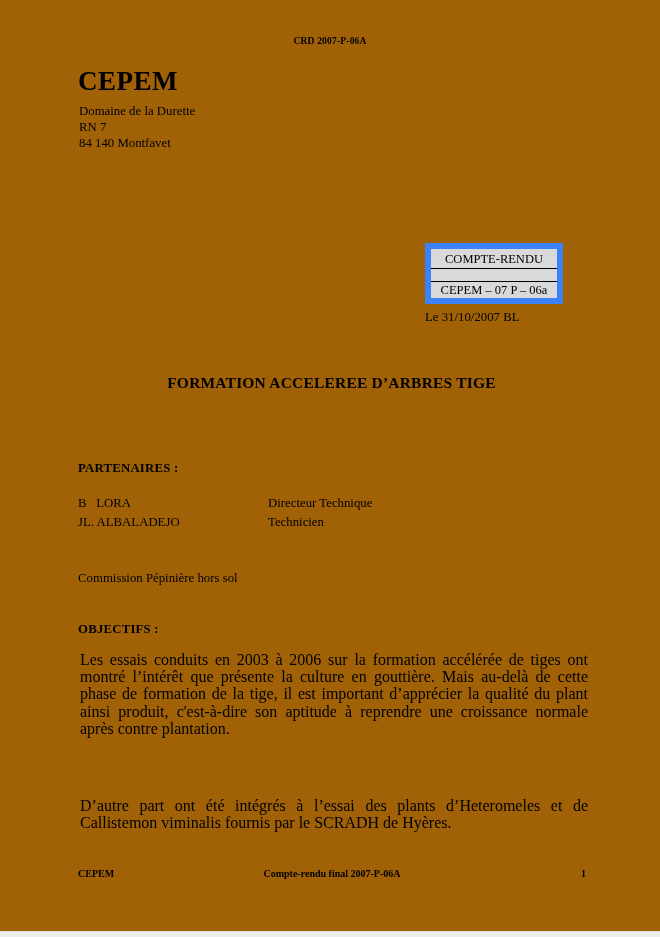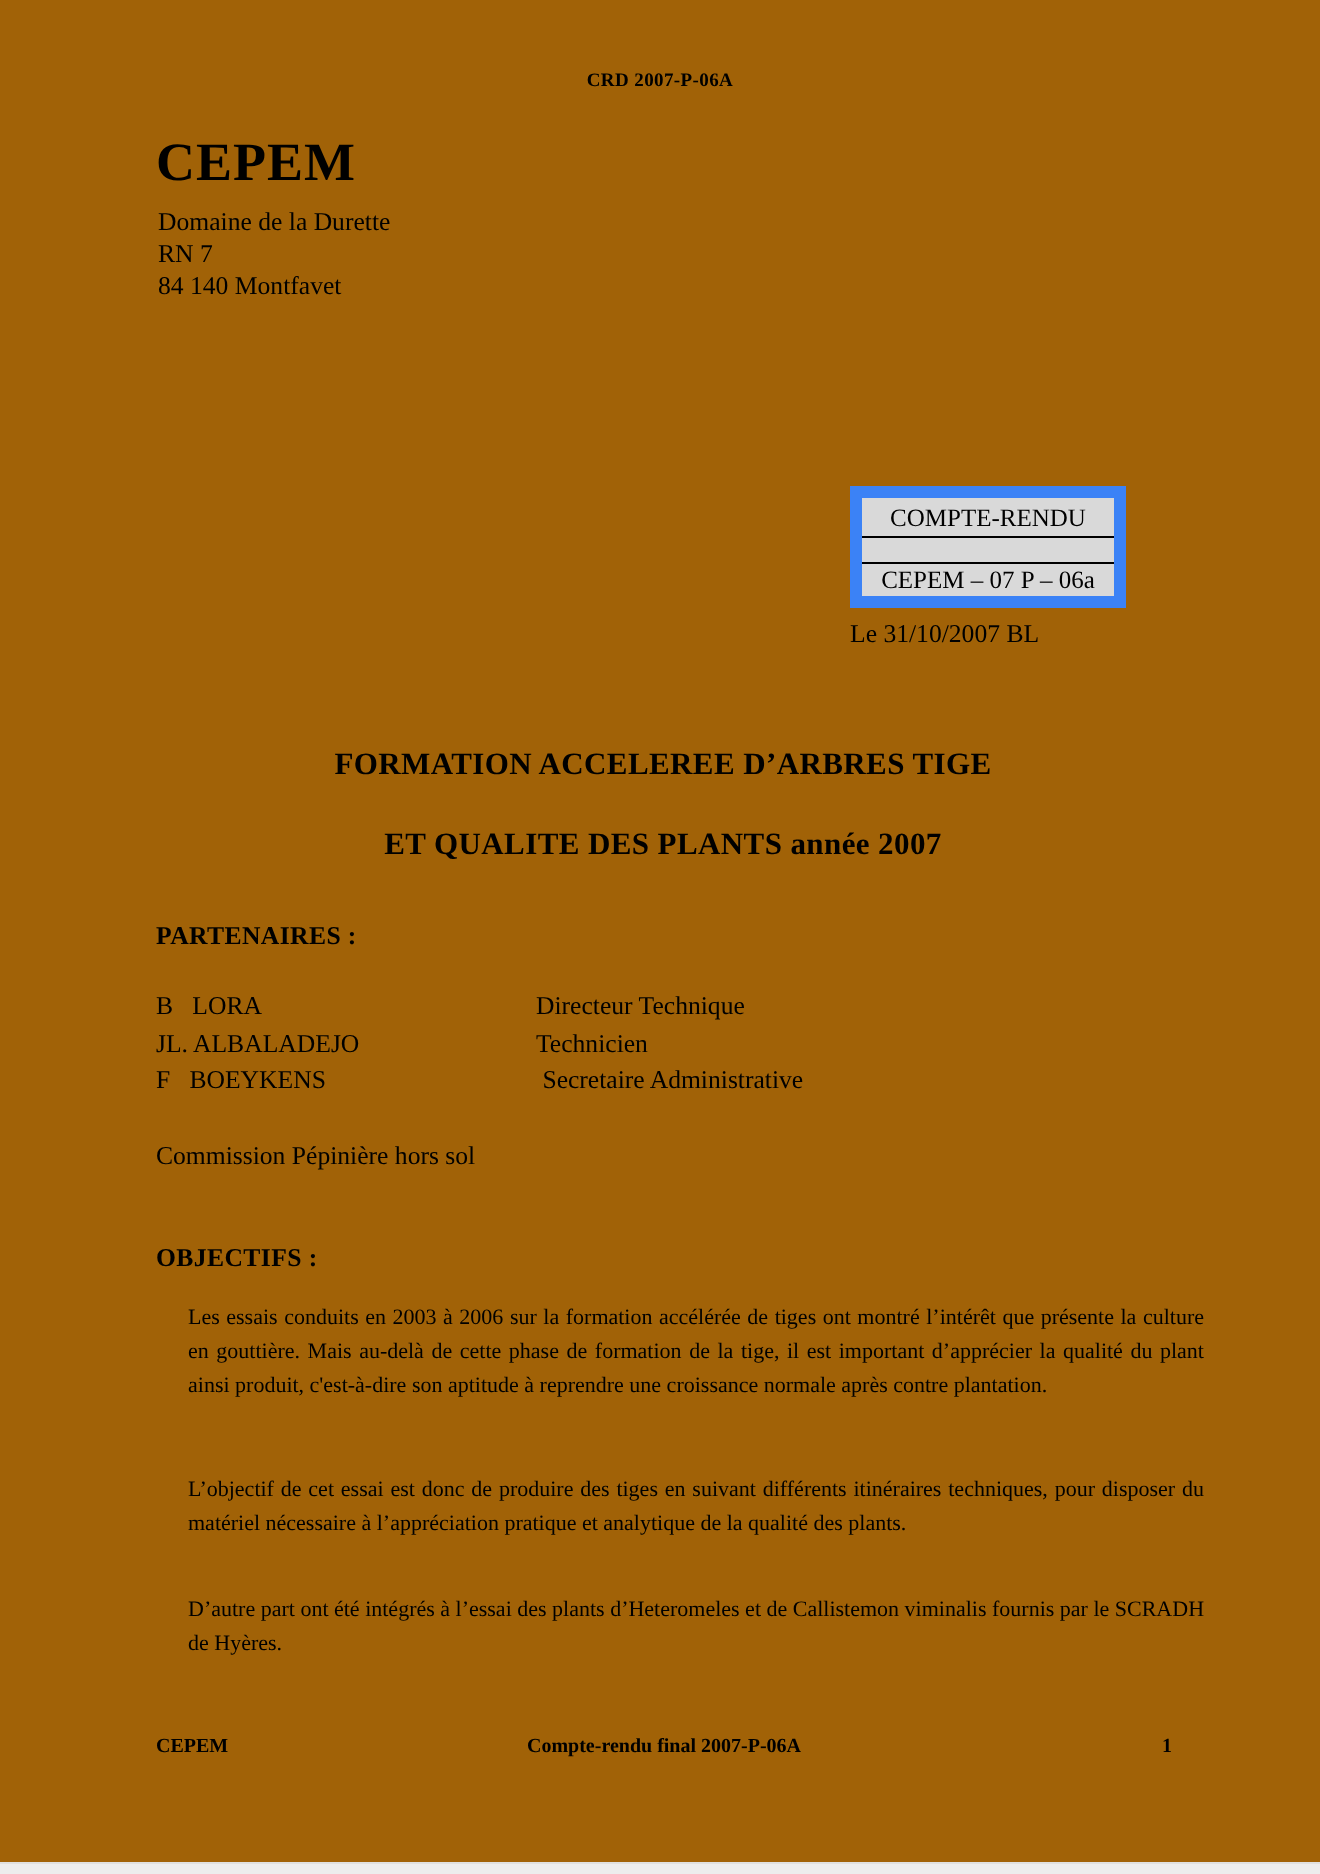--- a/index.html
+++ b/index.html
@@ -68,22 +68,22 @@
     font-size: 12.8px; line-height: 18.5px;
   }
   .partner-row { display: flex; }
   .partner-name { width: 190px; white-space: pre; }
   .partner-role { white-space: pre; }
   .commission-note {
     position: absolute; left: 78px; top: 571px; font-size: 12.8px;
   }
   .objectives-heading { top: 622px; }
   .para {
-    position: absolute; left: 94px; width: 508px;
-    font-size: 11px; line-height: 17.2px;
+    position: absolute; left: 80px; width: 508px;
+    font-size: 16px; line-height: 17.2px;
     text-align: justify; text-justify: inter-word;
   }
   .para-1 { top: 651px; }
   .para-2 { top: 737px; }
   .para-3 { top: 797px; }
   .footer {
     position: absolute; top: 868px; left: 78px; width: 508px;
     display: flex; align-items: baseline;
     font-size: 10px; font-weight: bold;
   }
@@ -113,45 +113,39 @@
 
   <div class="report-box">
     <div class="row-type">COMPTE-RENDU</div>
     <div class="row-spacer"></div>
     <div class="row-ref">CEPEM – 07 P – 06a</div>
   </div>
 
   <div class="date-line">Le 31/10/2007 BL</div>
 
   <div class="doc-title-1">FORMATION ACCELEREE D’ARBRES TIGE</div>
-  <div class="doc-title-2">ET QUALITE DES PLANTS année 2007</div>
 
   <div class="section-heading partners-heading">PARTENAIRES :</div>
 
   <div class="partners-list">
     <div class="partner-row">
       <span class="partner-name">B   LORA</span>
       <span class="partner-role">Directeur Technique</span>
     </div>
     <div class="partner-row">
       <span class="partner-name">JL. ALBALADEJO</span>
       <span class="partner-role">Technicien</span>
     </div>
-    <div class="partner-row">
-      <span class="partner-name">F   BOEYKENS</span>
-      <span class="partner-role"> Secretaire Administrative</span>
-    </div>
   </div>
 
   <div class="commission-note">Commission Pépinière hors sol</div>
 
   <div class="section-heading objectives-heading">OBJECTIFS :</div>
 
   <div class="para para-1">Les essais conduits en 2003 à 2006 sur la formation accélérée de tiges ont montré l’intérêt que présente la culture en gouttière. Mais au-delà de cette phase de formation de la tige, il est important d’apprécier la qualité du plant ainsi produit, c'est-à-dire son aptitude à reprendre une croissance normale après contre plantation.</div>
-  <div class="para para-2">L’objectif de cet essai est donc de produire des tiges en suivant différents itinéraires techniques, pour disposer du matériel nécessaire à l’appréciation pratique et analytique de la qualité des plants.</div>
   <div class="para para-3">D’autre part ont été intégrés à l’essai des plants d’Heteromeles et de Callistemon viminalis fournis par le SCRADH de Hyères.</div>
 
   <div class="footer">
     <span class="footer-left">CEPEM</span>
     <span class="footer-center">Compte-rendu final 2007-P-06A</span>
     <span class="footer-right">1</span>
   </div>
 
   <div class="page-bottom-edge"></div>
 

